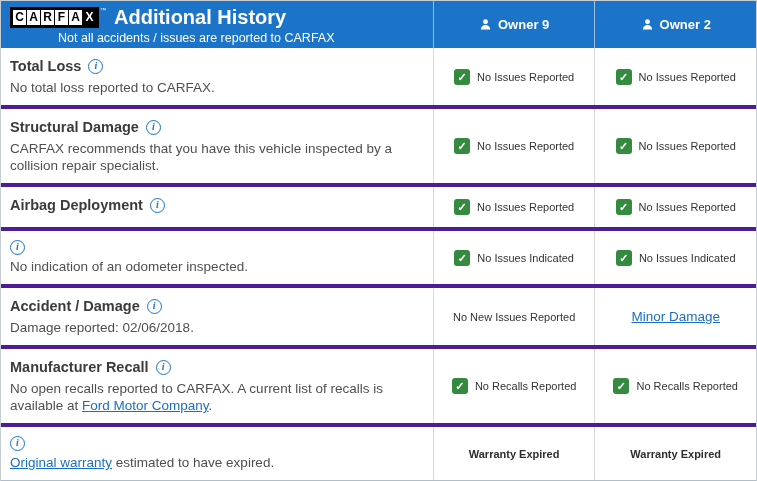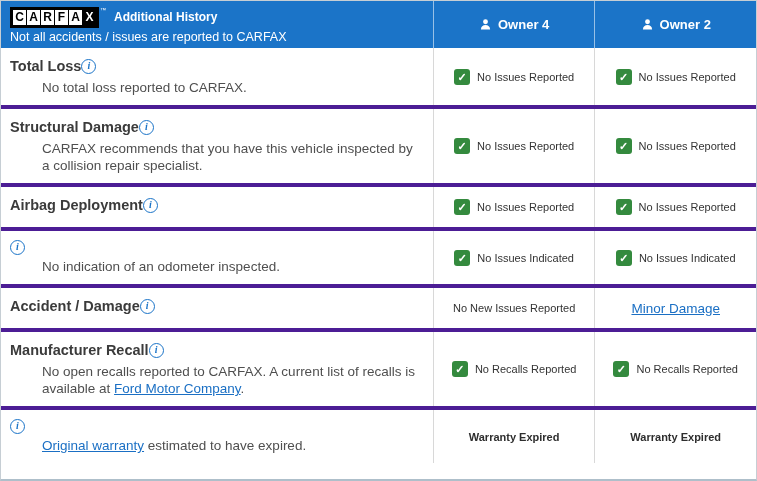--- a/index.html
+++ b/index.html
@@ -13,37 +13,37 @@
   
   .hdr { display:flex; background:var(--blue,#1b74c8); height:47px; }
   .hdr-left { width:433px; padding:5px 10px 4px 9px; display:flex; flex-direction:column; justify-content:center; }
   .hdr-top { display:flex; align-items:center; gap:8px; }
   .logo-wrap { display:inline-flex; align-items:flex-start; }
   .logo { display:inline-flex; gap:1px; background:#000; border:2px solid #000; padding:1px; }
   .lg { background:#fff; color:#000; font-weight:bold; font-size:12px; line-height:15px;
         width:13px; text-align:center; display:inline-block; }
   .lg-x { background:#000; color:#fff; }
   .tm { color:#fff; font-size:6px; line-height:6px; margin-left:1px; }
-  .hdr-title { color:#fff; font-weight:bold; font-size:12px; }
-  .hdr-sub { color:#fff; font-size:12.5px; margin-top:2px; }
+  .hdr-title { color:#fff; font-weight:bold; font-size:20px; }
+  .hdr-sub { color:#fff; font-size:12.5px; margin-top:2px;margin-left:48px; }
   .hdr-col { width:162px; display:flex; align-items:center; justify-content:center; gap:6px;
              border-left:1px solid rgba(255,255,255,.55); }
   .hdr-col .owner-label { color:#fff; font-weight:bold; font-size:13px; }
   .person-icon { width:13px; height:13px; display:inline-block; }
   
   .row { display:flex; border-top:4px solid #4c1d95; }
   .row:first-child { border-top:none; }
   .desc-cell { width:433px; padding:9px 14px 9px 9px; }
-  .row-title-line { display:flex; align-items:center; margin-bottom:3px; }
+  .row-title-line { display:flex; align-items:center; gap:7px; margin-bottom:3px; }
   .row-title { font-weight:bold; font-size:14.5px; color:#3b3b3b; line-height:19px; }
   .info { width:15px; height:15px; border:1.5px solid var(--blue,#1b74c8); border-radius:50%;
           color:var(--blue,#1b74c8); font-size:10px; font-weight:bold; line-height:12px;
           text-align:center; display:inline-block; cursor:pointer; font-style:italic;
           font-family:"Liberation Serif", serif; flex:0 0 auto; }
-  .row-desc { font-size:13.5px; color:#4f4f4f; line-height:17px;margin-left:32px; }
+  .row-desc { font-size:13.5px; color:#4f4f4f; line-height:17px; }
   .owner-cell { width:162px; border-left:1px solid #d8d8d8; display:flex;
                 align-items:center; justify-content:center; gap:7px; padding:6px; text-align:center; }
   .chk { width:16px; height:16px; background:var(--green,#348a3e); border-radius:3px;
          color:#fff; font-size:11px; font-weight:bold; line-height:16px; text-align:center;
          display:inline-block; flex:0 0 auto; }
   .ctext { font-size:11px; color:#333; }
   .ctext.bold { font-weight:bold; color:#2e2e2e;text-align:right; }
   .lnk { color:var(--link,#1a6fc4); text-decoration:underline; font-size:13.5px; }
 </style>
 </head>
@@ -67,21 +67,21 @@
         </span>
         <span class="hdr-title">Additional History</span>
       </div>
       <div class="hdr-sub">Not all accidents / issues are reported to CARFAX</div>
     </div>
     <div class="hdr-col">
       <svg class="person-icon" viewBox="0 0 24 24">
         <circle cx="12" cy="7" r="4.5" fill="#fff"></circle>
         <path d="M3.5 21c0-5 3.8-8 8.5-8s8.5 3 8.5 8z" fill="#fff"></path>
       </svg>
-      <span class="owner-label">Owner 4</span>
+      <span class="owner-label">Owner 9</span>
     </div>
     <div class="hdr-col">
       <svg class="person-icon" viewBox="0 0 24 24">
         <circle cx="12" cy="7" r="4.5" fill="#fff"></circle>
         <path d="M3.5 21c0-5 3.8-8 8.5-8s8.5 3 8.5 8z" fill="#fff"></path>
       </svg>
       <span class="owner-label">Owner 2</span>
     </div>
   </div>
 
@@ -155,20 +155,21 @@
           <span class="ctext">No Issues Indicated</span>
         </div>
   </div>
 
   <div class="row">
     <div class="desc-cell">
       <div class="row-title-line">
         <span class="row-title">Accident / Damage</span>
         <span class="info">i</span>
       </div>
+      <div class="row-desc"><span>Damage reported: 02/06/2018.</span></div>
     </div>
     <div class="owner-cell">
           <span class="ctext">No New Issues Reported</span>
         </div>
     <div class="owner-cell">
           <a href="#" class="lnk">Minor Damage</a>
         </div>
   </div>
 
   <div class="row">

